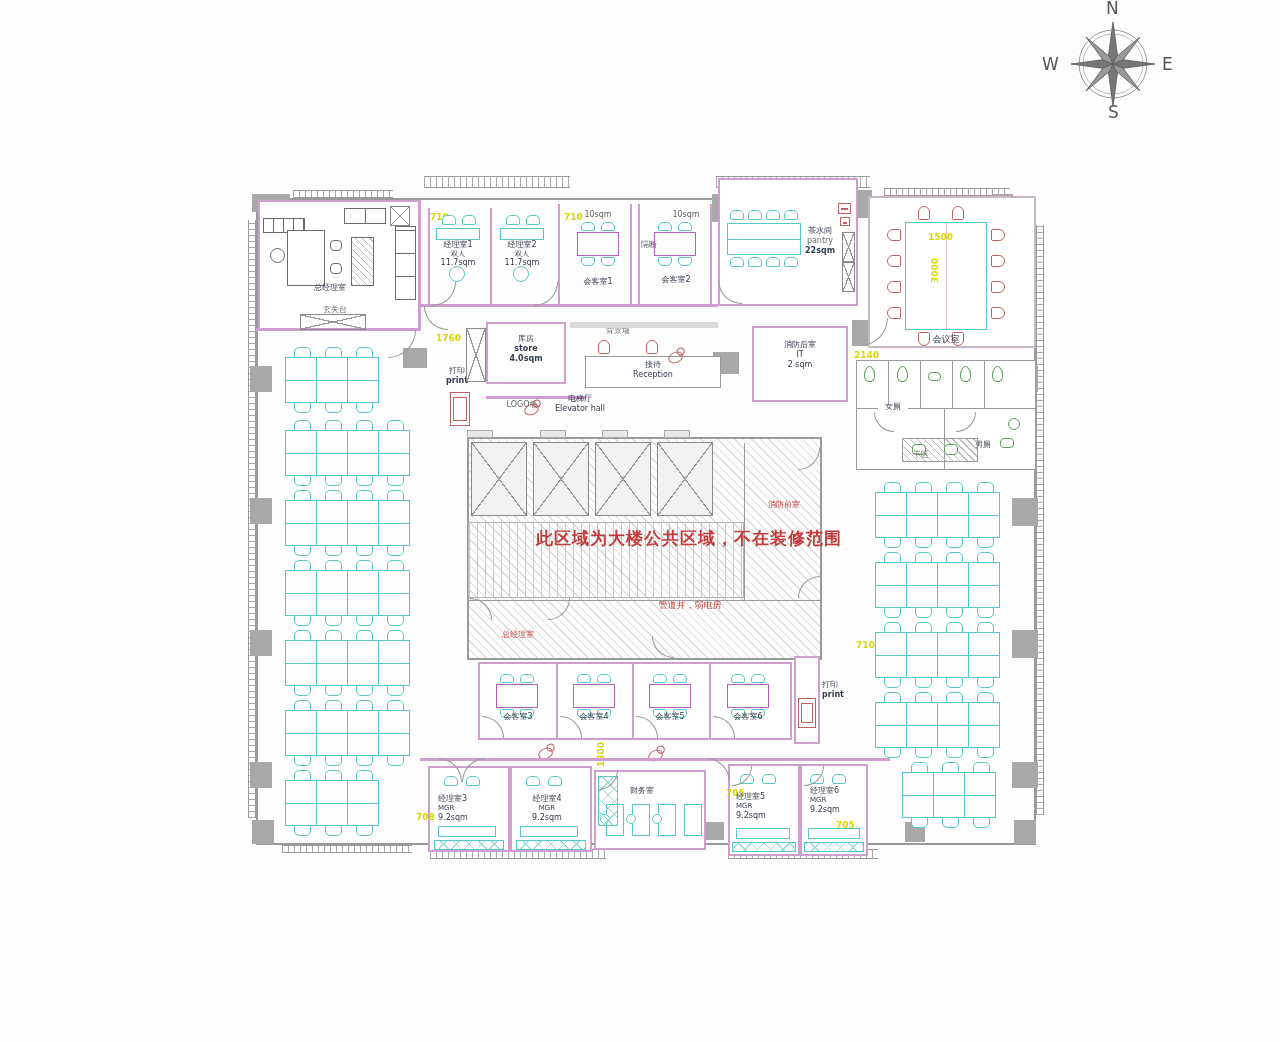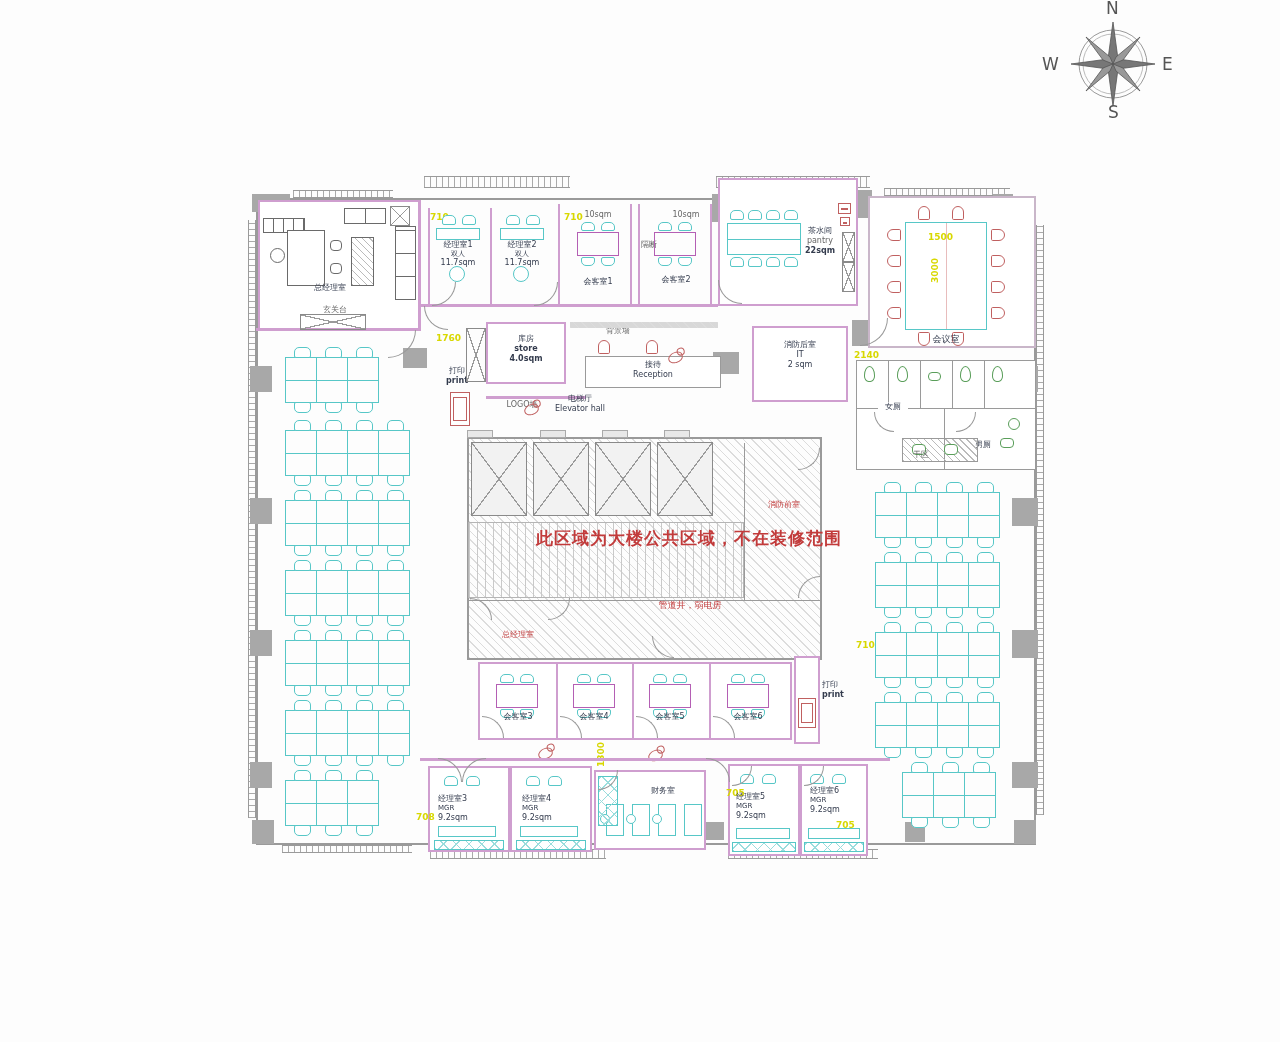--- a/index.html
+++ b/index.html
@@ -442,29 +442,29 @@
   <div>经理室3</div>
   <div style="font-size:7px">MGR</div>
   <div>9.2sqm</div>
 </div>
 <div class="cyfur" style="left:438px;top:826px;width:58px;height:11px"></div>
 <div class="xshelf" style="left:434px;top:840px;width:70px;height:10px"></div>
 <div class="yel" style="left:416px;top:812px">708</div>
 
 <div class="pch" style="left:526px;top:776px"></div>
 <div class="pch" style="left:548px;top:776px"></div>
-<div class="lbl sm" style="left:516px;top:794px;width:56px;text-align:left;padding-left:6px">
+<div class="lbl sm" style="left:516px;top:794px;width:56px;text-align:center;padding-left:6px">
   <div>经理室4</div>
   <div style="font-size:7px">MGR</div>
   <div>9.2sqm</div>
 </div>
 <div class="cyfur" style="left:520px;top:826px;width:58px;height:11px"></div>
 <div class="xshelf" style="left:516px;top:840px;width:70px;height:10px"></div>
 
-<div class="lbl sm" style="left:637px;top:786px;width:52px">财务室</div>
+<div class="lbl sm" style="left:616px;top:786px;width:52px">财务室</div>
 <div class="cyfur" style="left:606px;top:804px;width:18px;height:32px"></div>
 <div class="cyfur" style="left:632px;top:804px;width:18px;height:32px"></div>
 <div class="cyfur" style="left:658px;top:804px;width:18px;height:32px"></div>
 <div class="cyfur" style="left:684px;top:804px;width:18px;height:32px"></div>
 <div class="cyfur circ" style="left:600px;top:814px;width:10px;height:10px"></div>
 <div class="cyfur circ" style="left:626px;top:814px;width:10px;height:10px"></div>
 <div class="cyfur circ" style="left:652px;top:814px;width:10px;height:10px"></div>
 <div class="xshelf" style="left:598px;top:776px;width:20px;height:50px"></div>
 <div class="door" style="left:598px;top:770px;width:20px;height:20px;transform:rotate(270deg)"></div>
 

